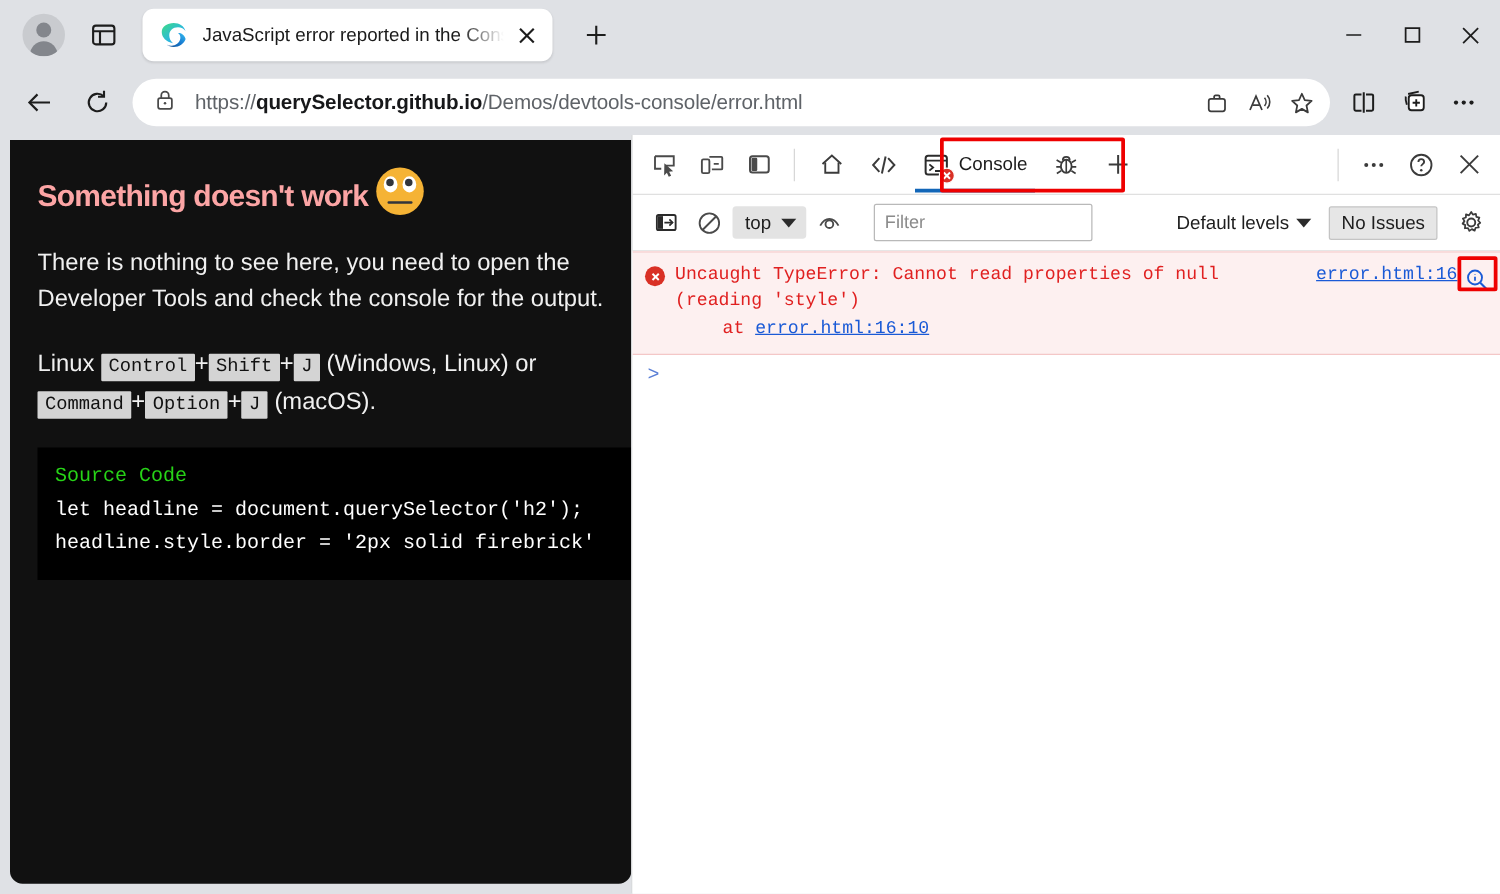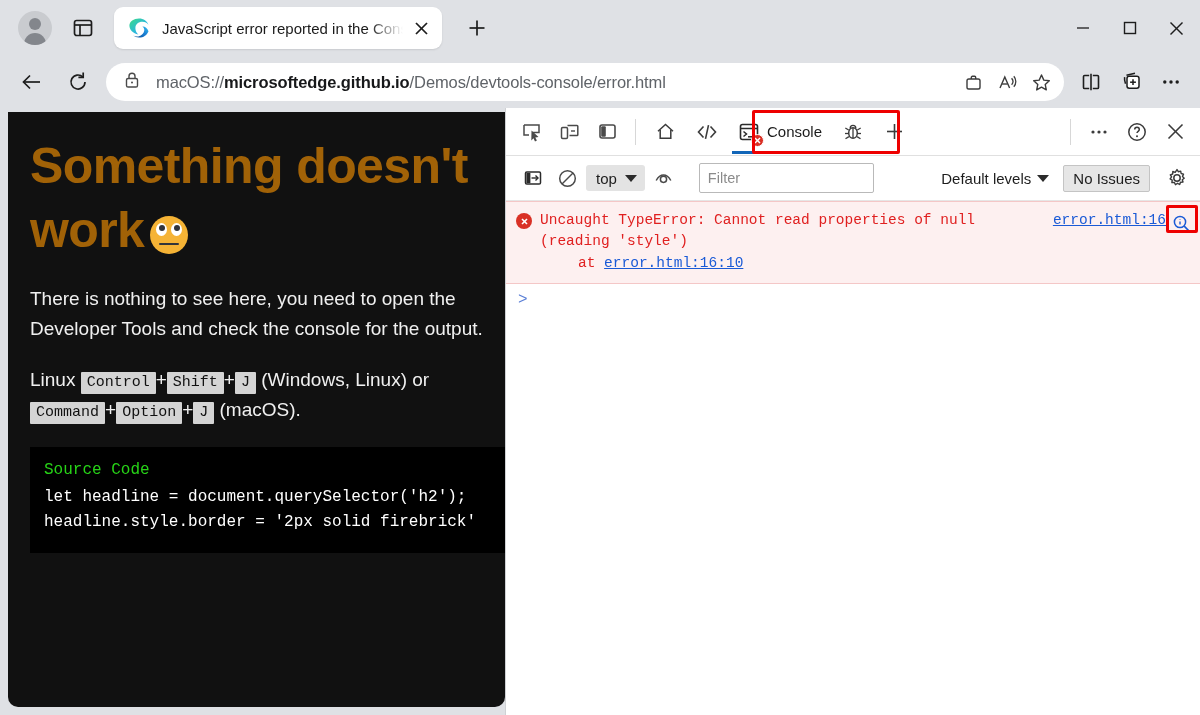--- a/index.html
+++ b/index.html
@@ -87,23 +87,23 @@
   }
   .pagecontent {
     width: 497px; height: 595px;
     background: #111111;
     border-radius: 0 0 10px 10px;
     padding: 22px 22px 0 22px;
     overflow: hidden;
     color: #f2f2f2;
   }
   .pagecontent h2 {
-    font-size: 50px; line-height: 1.28; font-weight: 700;
+    font-size: 24px; line-height: 1.28; font-weight: 700;
     letter-spacing: -0.6px;
-    color: #a16207;
+    color: #fca5a5;
   }
   .emoji-eyeroll {
     display: inline-block; vertical-align: -7px; margin-left: 6px;
     width: 38px; height: 38px; border-radius: 50%;
     background: #f5b335;
     position: relative;
   }
   .emoji-eyeroll .eye {
     position: absolute; top: 7px; width: 11px; height: 13px;
     background: #fff; border-radius: 50%;
@@ -338,21 +338,21 @@
     </div>
 
     <div class="omnibox">
       <span class="lock">
         <svg width="20" height="20" viewBox="0 0 20 20">
             <rect x="4.5" y="8.5" width="11" height="8.5" rx="1.6" fill="none" stroke="#4a4a4a" stroke-width="1.4"></rect>
             <path d="M7 8.5V6.3a3 3 0 0 1 6 0v2.2" fill="none" stroke="#4a4a4a" stroke-width="1.4"></path>
             <circle cx="10" cy="12.6" r="1" fill="#4a4a4a"></circle>
           </svg>
       </span>
-      <span class="urltext"><span>macOS://</span><b>microsoftedge.github.io</b><span>/Demos/devtools-console/error.html</span></span>
+      <span class="urltext"><span>https://</span><b>querySelector.github.io</b><span>/Demos/devtools-console/error.html</span></span>
       <span class="omni-icon">
         <svg width="19" height="19" viewBox="0 0 19 19">
             <rect x="3" y="6" width="13" height="10" rx="1.8" fill="none" stroke="#3b3b3b" stroke-width="1.4"></rect>
             <path d="M7.3 6V4.4c0-.6.5-1.1 1.1-1.1h2.2c.6 0 1.1.5 1.1 1.1V6" fill="none" stroke="#3b3b3b" stroke-width="1.4"></path>
           </svg>
       </span>
       <span class="omni-icon">
         <svg width="21" height="21" viewBox="0 0 21 21">
             <path d="M3 16 L7.8 5 L12.6 16" fill="none" stroke="#3b3b3b" stroke-width="1.4"></path>
             <line x1="5.1" y1="12" x2="10.5" y2="12" stroke="#3b3b3b" stroke-width="1.4"></line>

